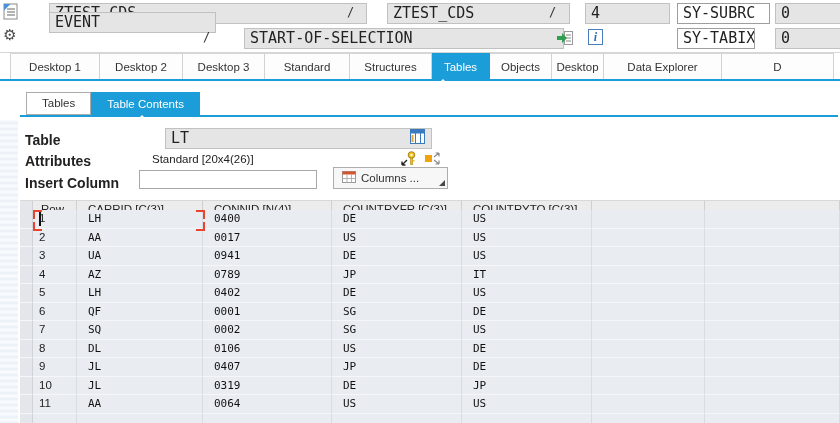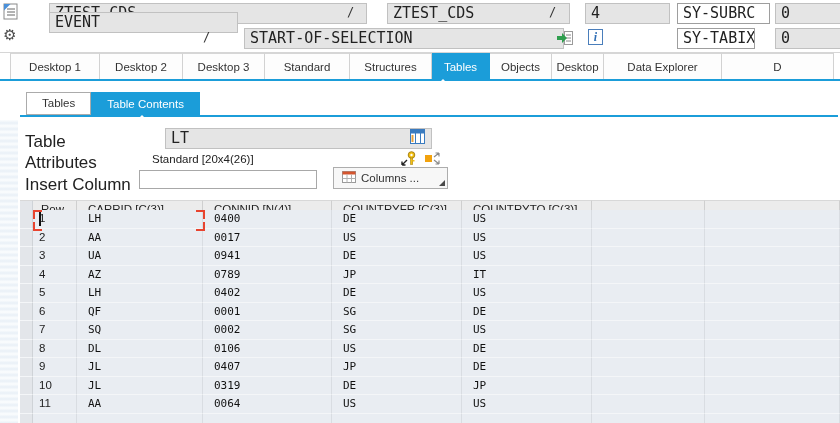--- a/index.html
+++ b/index.html
@@ -4,21 +4,21 @@
 <style>
   html,body{margin:0;padding:0;background:#fff;}
   .screen{position:relative;width:840px;height:423px;background:#ffffff;overflow:hidden;
           font-family:"Liberation Sans",sans-serif;color:#222;}
   .abs{position:absolute;box-sizing:border-box;}
   .mono{font-family:"DejaVu Sans Mono",monospace;font-size:15px;margin-left:27px;}
   .fld{height:21px;line-height:19px;padding:0 5px;border:1px solid #c1c1c1;background:#e5e5e5;
        white-space:nowrap;overflow:hidden;}
   .fld.white{background:#ffffff;border-color:#9e9e9e;}
   .sep{font-family:"DejaVu Sans Mono",monospace;font-size:12px;color:#333;}
-  .lbl{font-size:17px;color:#222;}
+  .lbl{font-size:14px;color:#222;font-weight:bold;}
   .val{font-size:11.5px;color:#222;}
   
   .tabbar-top{left:0;top:52px;width:840px;height:1px;background:#d6d6d6;}
   .tabs{left:10px;top:53px;height:26px;display:flex;}
   .tabs .tab{box-sizing:border-box;height:26px;line-height:26px;text-align:center;font-size:11.5px;
              color:#333;background:#fdfdfd;border-right:1px solid #d2d2d2;border-top:1px solid #d6d6d6;
              overflow:hidden;white-space:nowrap;}
   .tabs .tab:first-child{border-left:1px solid #d2d2d2;}
   .tabs .tab.active{background:#1b9dd9;color:#fff;border-color:#1b9dd9;}
   .tabs .tab:nth-child(1){width:90px}.tabs .tab:nth-child(2){width:83px}
@@ -90,21 +90,21 @@
   </div>
   <div class="fld mono abs" style="left:22px;top:3px;width:318px">ZTEST_CDS</div>
   <div class="sep abs" style="left:347px;top:5px">/</div>
   <div class="fld mono abs" style="left:360px;top:3px;width:183px">ZTEST_CDS</div>
   <div class="sep abs" style="left:549px;top:5px">/</div>
   <div class="fld mono abs" style="left:558px;top:3px;width:85px">4</div>
   <div class="fld white mono abs" style="left:650px;top:3px;width:93px">SY-SUBRC</div>
   <div class="fld mono abs" style="left:748px;top:3px;width:89px">0</div>
 
   <div class="abs gearwrap" style="left:3px;top:27px">⚙<span class="reddot"></span></div>
-  <div class="fld mono abs" style="left:22px;top:12px;width:189px">EVENT</div>
+  <div class="fld mono abs" style="left:22px;top:12px;width:167px">EVENT</div>
   <div class="sep abs" style="left:203px;top:30px">/</div>
   <div class="fld mono abs" style="left:217px;top:28px;width:320px">START-OF-SELECTION</div>
   <div class="abs" style="left:556px;top:30px">
     <svg width="18" height="16">
         <rect x="8.5" y="1.5" width="8" height="13" fill="#fff" stroke="#9a9a9a"></rect>
       <line x1="10" y1="5" x2="15" y2="5" stroke="#888"></line>
         <line x1="10" y1="8" x2="15" y2="8" stroke="#888"></line>
       <line x1="10" y1="11" x2="15" y2="11" stroke="#888"></line>
       <path d="M1 6 h5 v-3 l5 5 -5 5 v-3 h-5 z" fill="#2f9e4e"></path>
       </svg>

